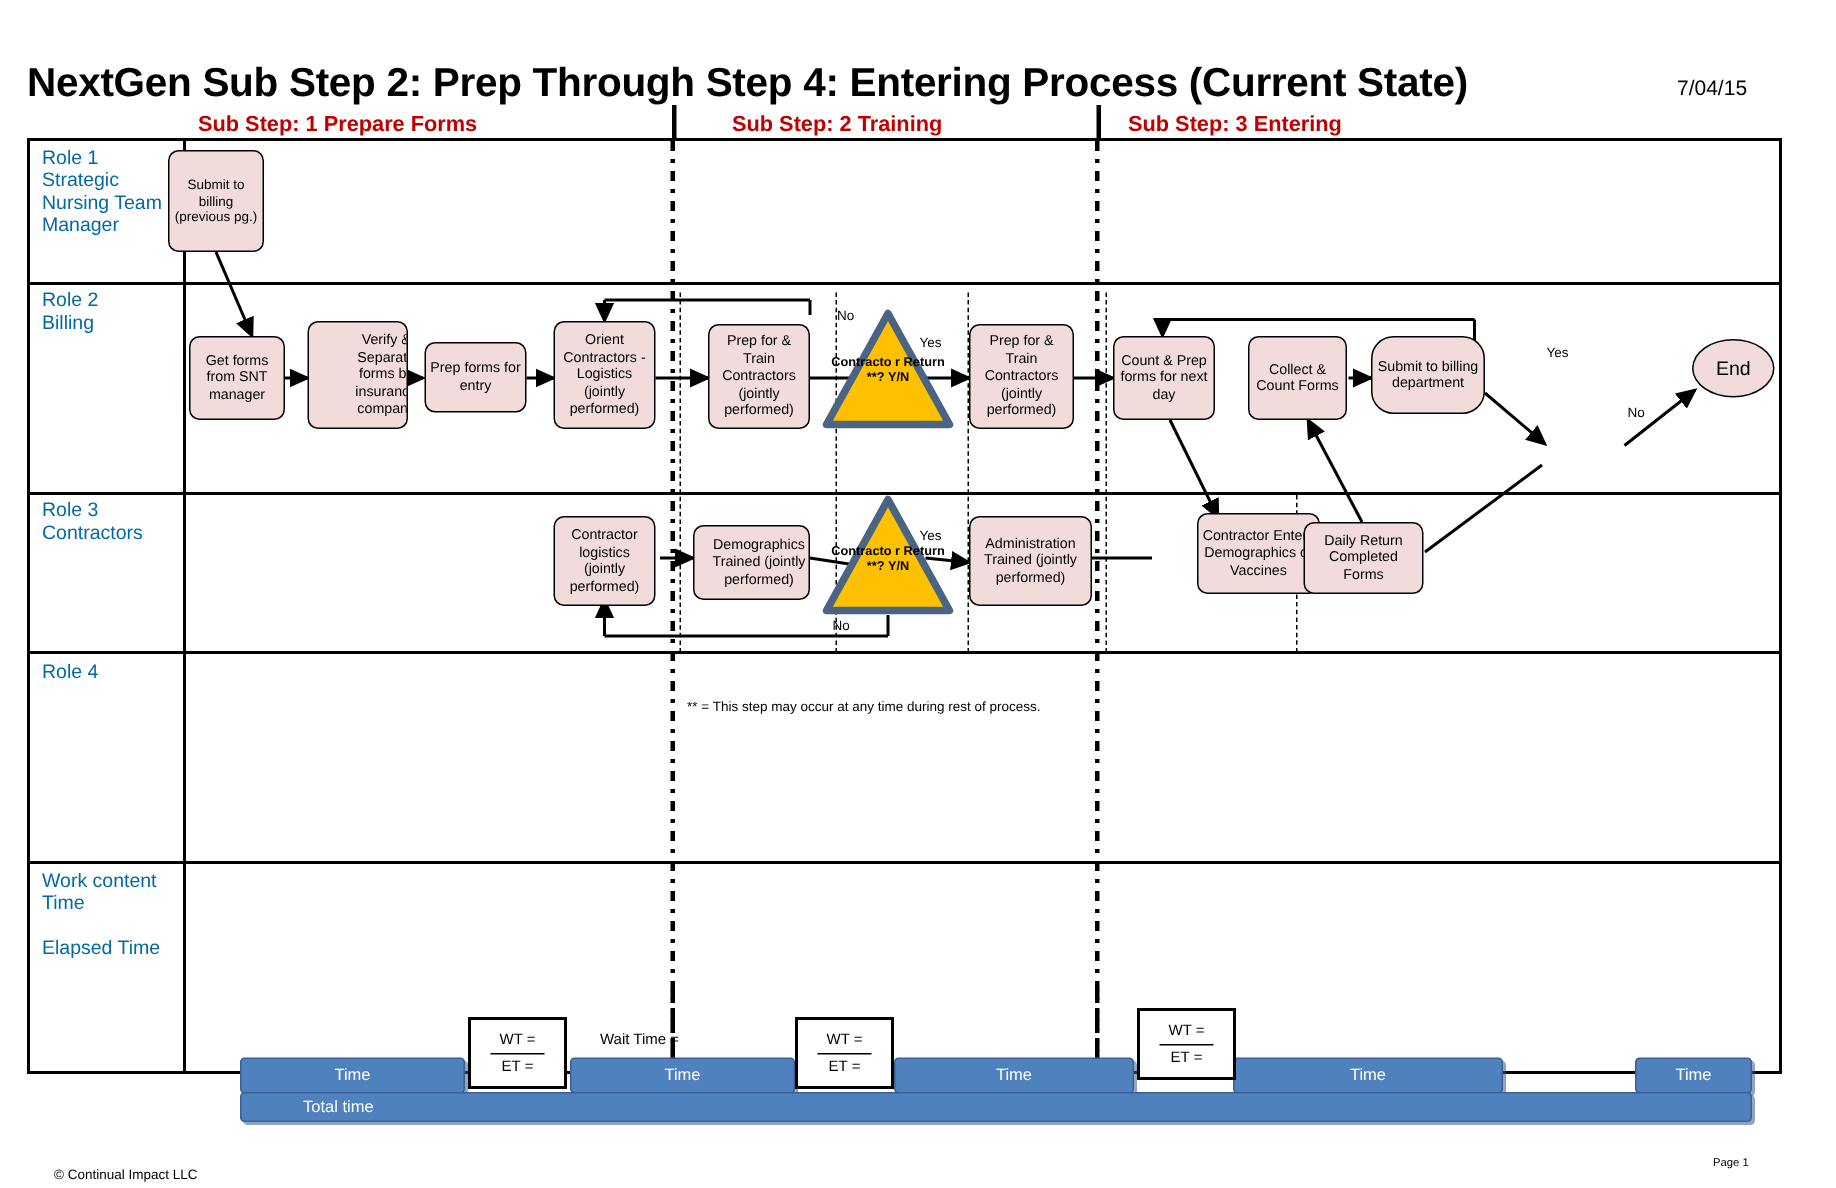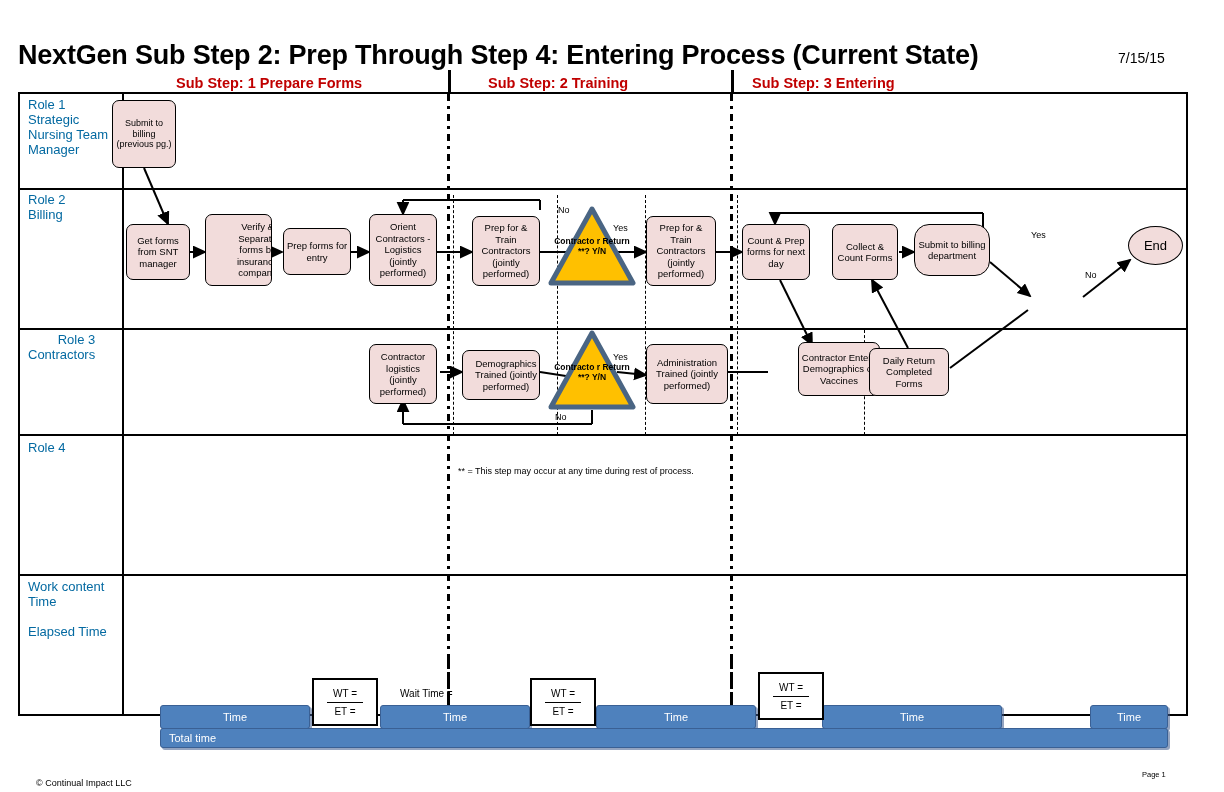--- a/index.html
+++ b/index.html
@@ -25,21 +25,21 @@
     white-space:nowrap;
   }
   #date{
     left:1118px; top:50px;
     font-size:14px; color:#000000; font-weight:normal;
   }
   .substep{
     font-size:14.5px; font-weight:bold; color:#C00000;
     white-space:nowrap;
   }
-  #ss1{left:132px; top:75px;margin-left:44px;}
+  #ss1{left:132px; top:75px;}
   #ss2{left:488px; top:75px;}
   #ss3{left:752px; top:75px;}
 
   
   #frame{
     left:18px; top:92px;
     width:1170px; height:624px;
     border:2px solid #000000;
     box-sizing:border-box;
   }
@@ -55,21 +55,21 @@
     left:122px; top:92px; width:0; height:624px;
     border-left:2px solid #000000;
   }
 
   .lane-label{
     font-size:13px; color:#0369a1; line-height:15px;
     white-space:pre-line;
   }
   #ll1{left:28px; top:97px;}
   #ll2{left:28px; top:192px;}
-  #ll3{left:28px; top:332px;text-align:right;}
+  #ll3{left:28px; top:332px;}
   #ll4{left:28px; top:440px;}
   #ll5{left:28px; top:579px;}
   .vdiv-dot{
     width:3px;
     background-image:linear-gradient(to bottom,#000 0 7px,transparent 7px 12px,#000 12px 15px,transparent 15px 20px);
     background-size:3px 20px;
   }
   .vdiv-thin{
     width:0; border-left:1px dashed #000000;
   }
@@ -124,21 +124,21 @@
   .tbar{
     background:#4E81BD;
     border:1px solid #3A6094;
     border-radius:3px;
     box-sizing:border-box;
     display:flex;align-items:center;justify-content:center;
     color:#ffffff; font-size:11px;
     box-shadow:2px 2px 0 rgba(60,90,140,.55);
   }
   .tbar.total{
-    justify-content:flex-start; padding-left:8px;
+    justify-content:flex-start; padding-left:41px;
   }
   .wtbox{
     background:#ffffff;
     border:2px solid #000000;
     box-sizing:border-box;
     display:flex;flex-direction:column;align-items:center;justify-content:center;
     font-size:10px;color:#000;
     line-height:13px;
   }
   .wtbox .wt{padding-bottom:1px;}
@@ -147,21 +147,21 @@
 
   #copyright{font-size:9px;color:#000;}
   #pageno{font-size:7.5px;color:#000;}
 </style>
 </head>
 <body>
 
 <div id="page">
 
   <div class="abs" id="title">NextGen Sub Step 2: Prep Through Step 4: Entering Process (Current State)</div>
-  <div class="abs" id="date">7/15/15</div>
+  <div class="abs" id="date">7/04/15</div>
 
   <div class="abs substep" id="ss1">Sub Step: 1 Prepare Forms</div>
   <div class="abs substep" id="ss2">Sub Step: 2 Training</div>
   <div class="abs substep" id="ss3">Sub Step: 3 Entering</div>
 
   <div class="abs" id="frame"></div>
   <div class="abs lane-div" id="lane-div-1"></div>
   <div class="abs lane-div" id="lane-div-2"></div>
   <div class="abs lane-div" id="lane-div-3"></div>
   <div class="abs lane-div" id="lane-div-4"></div>

